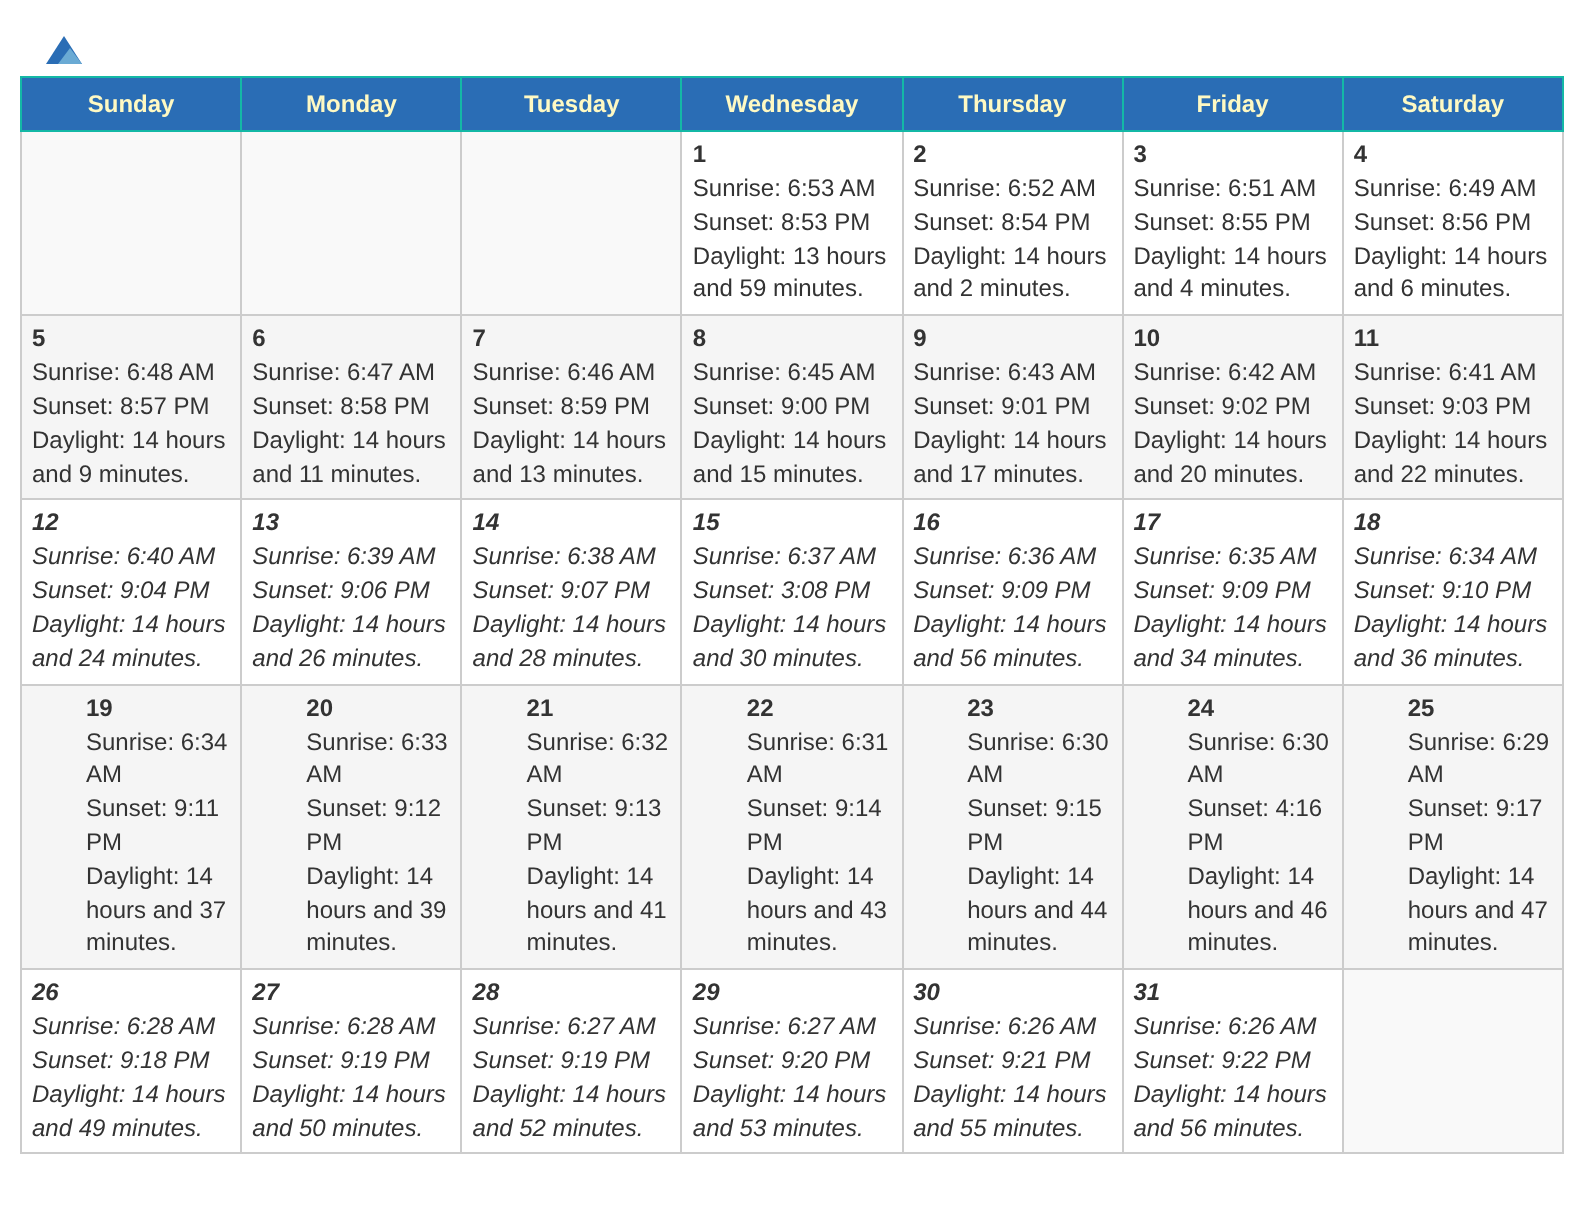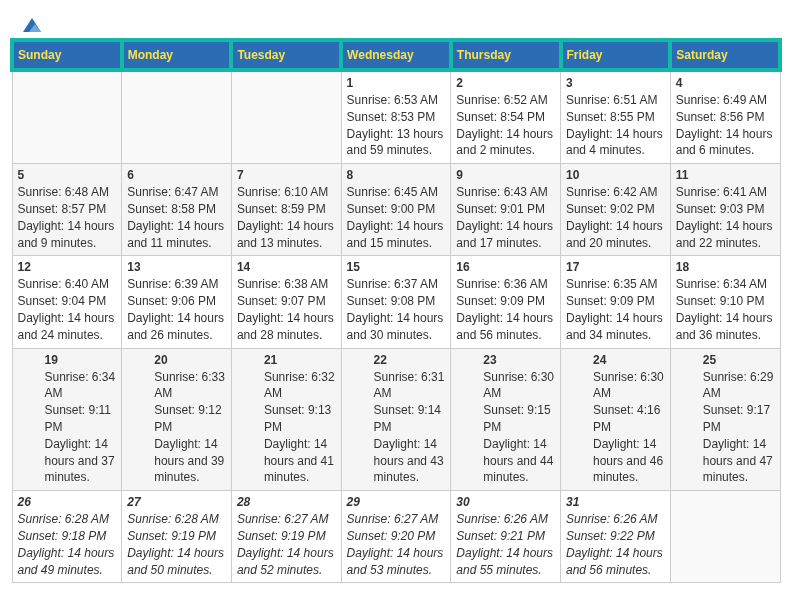--- a/index.html
+++ b/index.html
@@ -43,26 +43,26 @@
       font-size: 14px;
       color: #555;
     }
     .calendar {
       width: 100%;
       border-collapse: collapse;
       margin-top: 6px;
     }
     .calendar th {
       background-color: #2a6db5;
-      color: #fde047;
+      color: #fef9c3;
       font-size: 12px;
       font-weight: bold;
       padding: 6px 4px;
-      text-align: left;
-      border: 4px solid #14b8a6;
+      text-align: center;
+      border: 1px solid #14b8a6;
     }
     .calendar td {
       border: 1px solid #ccc;
       vertical-align: top;
       padding: 4px 5px;
       width: calc(100%/7);
       min-height: 80px;
       font-size: 10.5px;
       color: #333;
       background: #fff;
@@ -87,21 +87,21 @@
       font-size: 12px;
       line-height: 1.4;
       color: #333;
     }
     .empty-cell {
       background: #f9f9f9 !important;
     }
     
     .row-1 td { background: #fff; }
     .row-2 td { background: #f5f5f5; }
-    .row-3 td { background: #fff; }
+    .row-3 td { background: #fff; font-style: italic; }
     .row-4 td { background: #f5f5f5; padding-left: 32px; }
     .row-5 td { background: #fff; font-style: italic; }
   </style>
 </head>
 <body>
 
 <div class="header">
   <div class="logo">
     <div style="display:flex;flex-direction:column;align-items:flex-start;">
       <div style="display:flex;align-items:center;">
@@ -183,21 +183,21 @@
           <span class="day-num">6</span>
           <div class="day-info">
             <div>Sunrise: 6:47 AM</div>
             <div>Sunset: 8:58 PM</div>
             <div>Daylight: 14 hours and 11 minutes.</div>
           </div>
         </td>
         <td>
           <span class="day-num">7</span>
           <div class="day-info">
-            <div>Sunrise: 6:10 AM</div>
+            <div>Sunrise: 6:46 AM</div>
             <div>Sunset: 8:59 PM</div>
             <div>Daylight: 14 hours and 13 minutes.</div>
           </div>
         </td>
         <td>
           <span class="day-num">8</span>
           <div class="day-info">
             <div>Sunrise: 6:45 AM</div>
             <div>Sunset: 9:00 PM</div>
             <div>Daylight: 14 hours and 15 minutes.</div>
@@ -250,21 +250,21 @@
           <div class="day-info">
             <div>Sunrise: 6:38 AM</div>
             <div>Sunset: 9:07 PM</div>
             <div>Daylight: 14 hours and 28 minutes.</div>
           </div>
         </td>
         <td>
           <span class="day-num">15</span>
           <div class="day-info">
             <div>Sunrise: 6:37 AM</div>
-            <div>Sunset: 9:08 PM</div>
+            <div>Sunset: 3:08 PM</div>
             <div>Daylight: 14 hours and 30 minutes.</div>
           </div>
         </td>
         <td>
           <span class="day-num">16</span>
           <div class="day-info">
             <div>Sunrise: 6:36 AM</div>
             <div>Sunset: 9:09 PM</div>
             <div>Daylight: 14 hours and 56 minutes.</div>
           </div>

